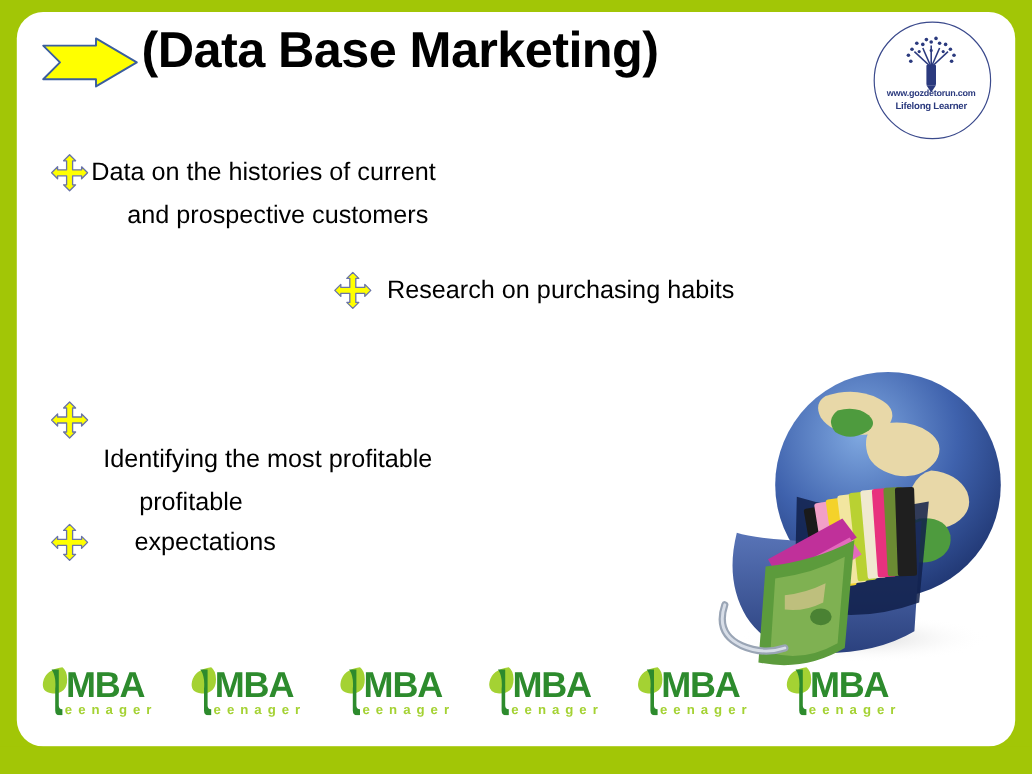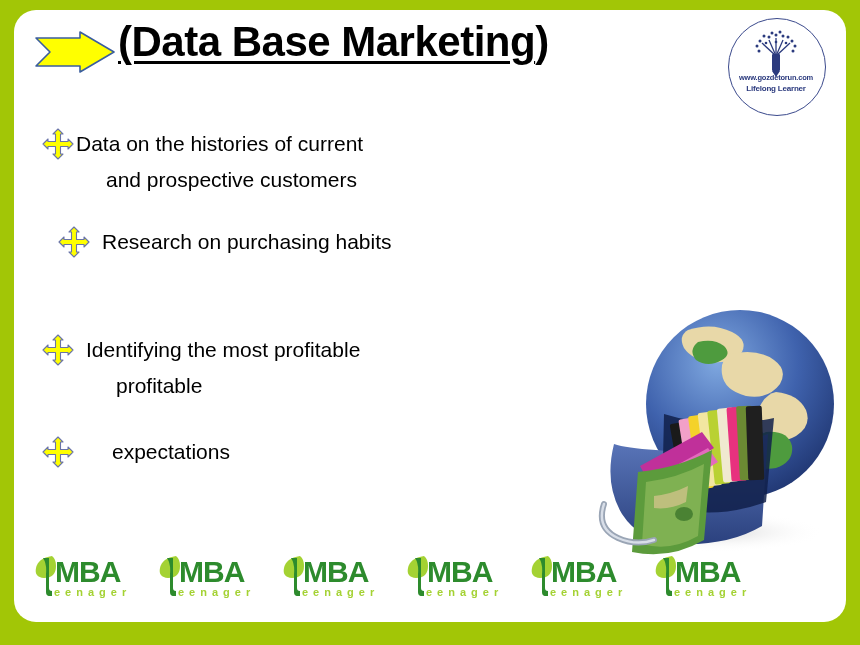--- a/index.html
+++ b/index.html
@@ -59,21 +59,20 @@
     left: 104px;
     top: 4px;
     font-family: "Liberation Sans", sans-serif;
     font-size: 42px;
     font-weight: bold;
     color: #000000;
     letter-spacing: -0.5px;
     white-space: nowrap;
   }
   #title-text .ul {
-    text-decoration: underline;
     text-decoration-thickness: 3px;
     text-underline-offset: 5px;
   }
 
   
   #logo-badge {
     position: absolute;
     right: 16px;
     top: 6px;
     width: 104px;
@@ -116,24 +115,24 @@
     font-family: "Liberation Sans", sans-serif;
     font-size: 21px;
     line-height: 36px;
     color: #000000;
     font-weight: normal;
   }
   .bullet-text .l2 { display: block; padding-left: 30px; }
 
   #b1 { left: 28px; top: 116px; width: 570px; }
   #b1 .bullet-text { margin-left: 2px; }
-  #b2 { left: 44px; top: 214px; width: 570px; }
+  #b2 { left: 28px; top: 214px; width: 570px; justify-content: flex-end; }
   #b2 .bullet-text { margin-left: 12px; }
   #b3 { left: 28px; top: 322px; width: 570px; }
-  #b3 .bullet-text { margin-left: 12px; }
+  #b3 .bullet-text { margin-left: 12px; margin-top: 33px; }
   #b4 { left: 28px; top: 424px; width: 570px; }
   #b4 .bullet-text { margin-left: 8px; }
 
   
   #globe-image {
     position: absolute;
     left: 566px;
     top: 286px;
     width: 268px;
     height: 268px;

